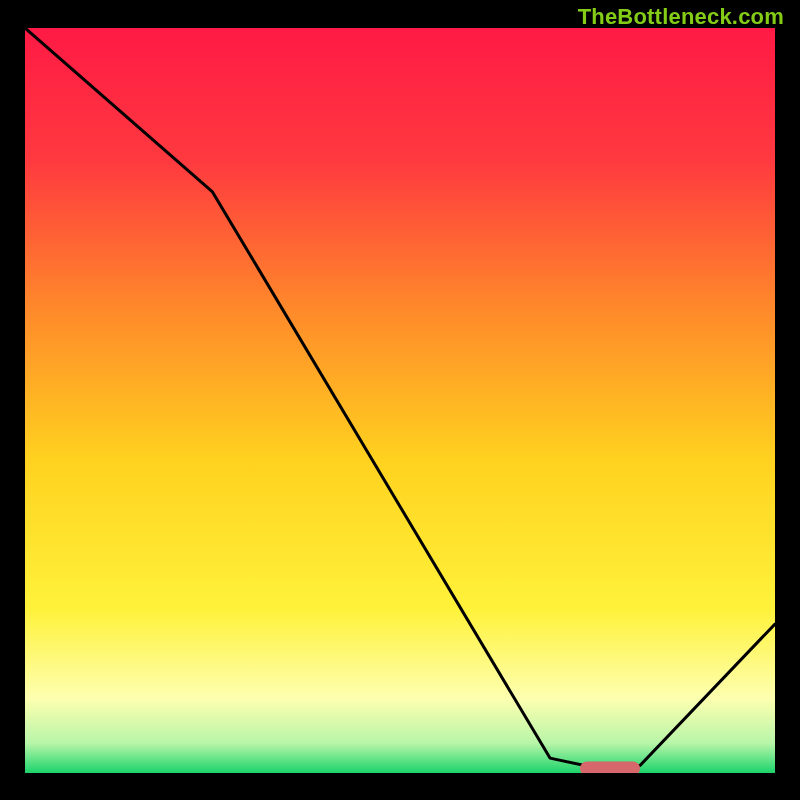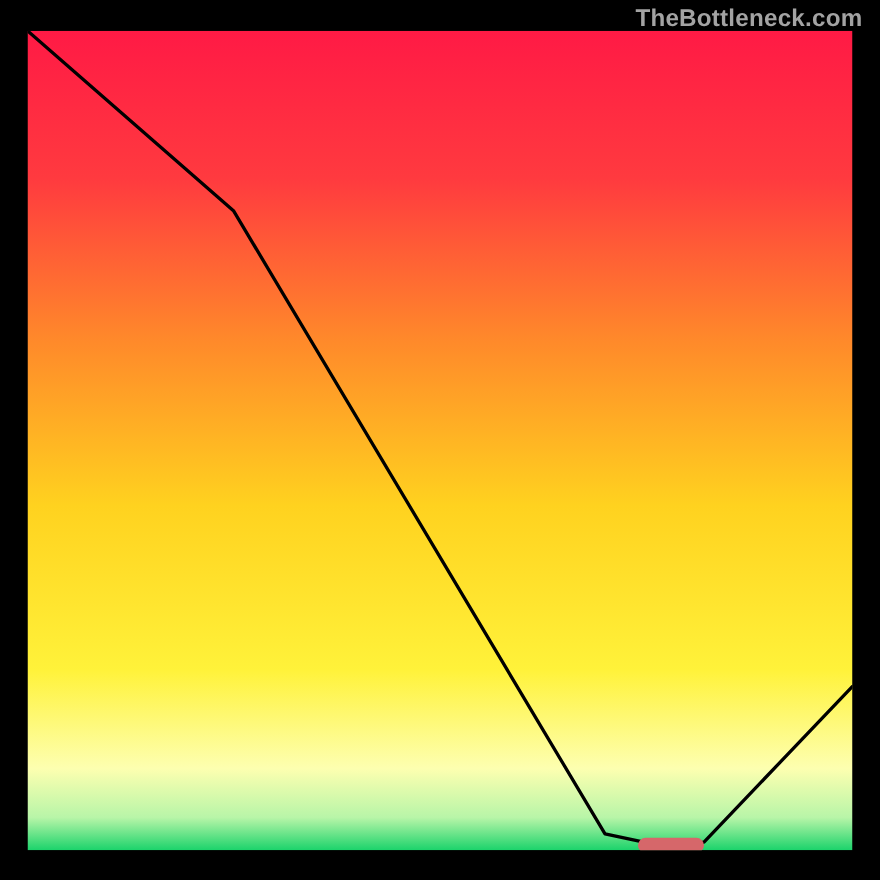--- a/index.html
+++ b/index.html
@@ -14,21 +14,21 @@
   .outer {
     position: relative;
     width: 800px;
     height: 800px;
     background: #000;
   }
   .watermark {
     position: absolute;
     top: 4px;
     right: 16px;
-    color: #a3a3a3;
+    color: #84cc16;
     font-size: 22px;
     font-weight: 600;
     letter-spacing: 0.2px;
     user-select: none;
   }
   .plot {
     position: absolute;
     left: 25px;
     top: 28px;
     width: 750px;

